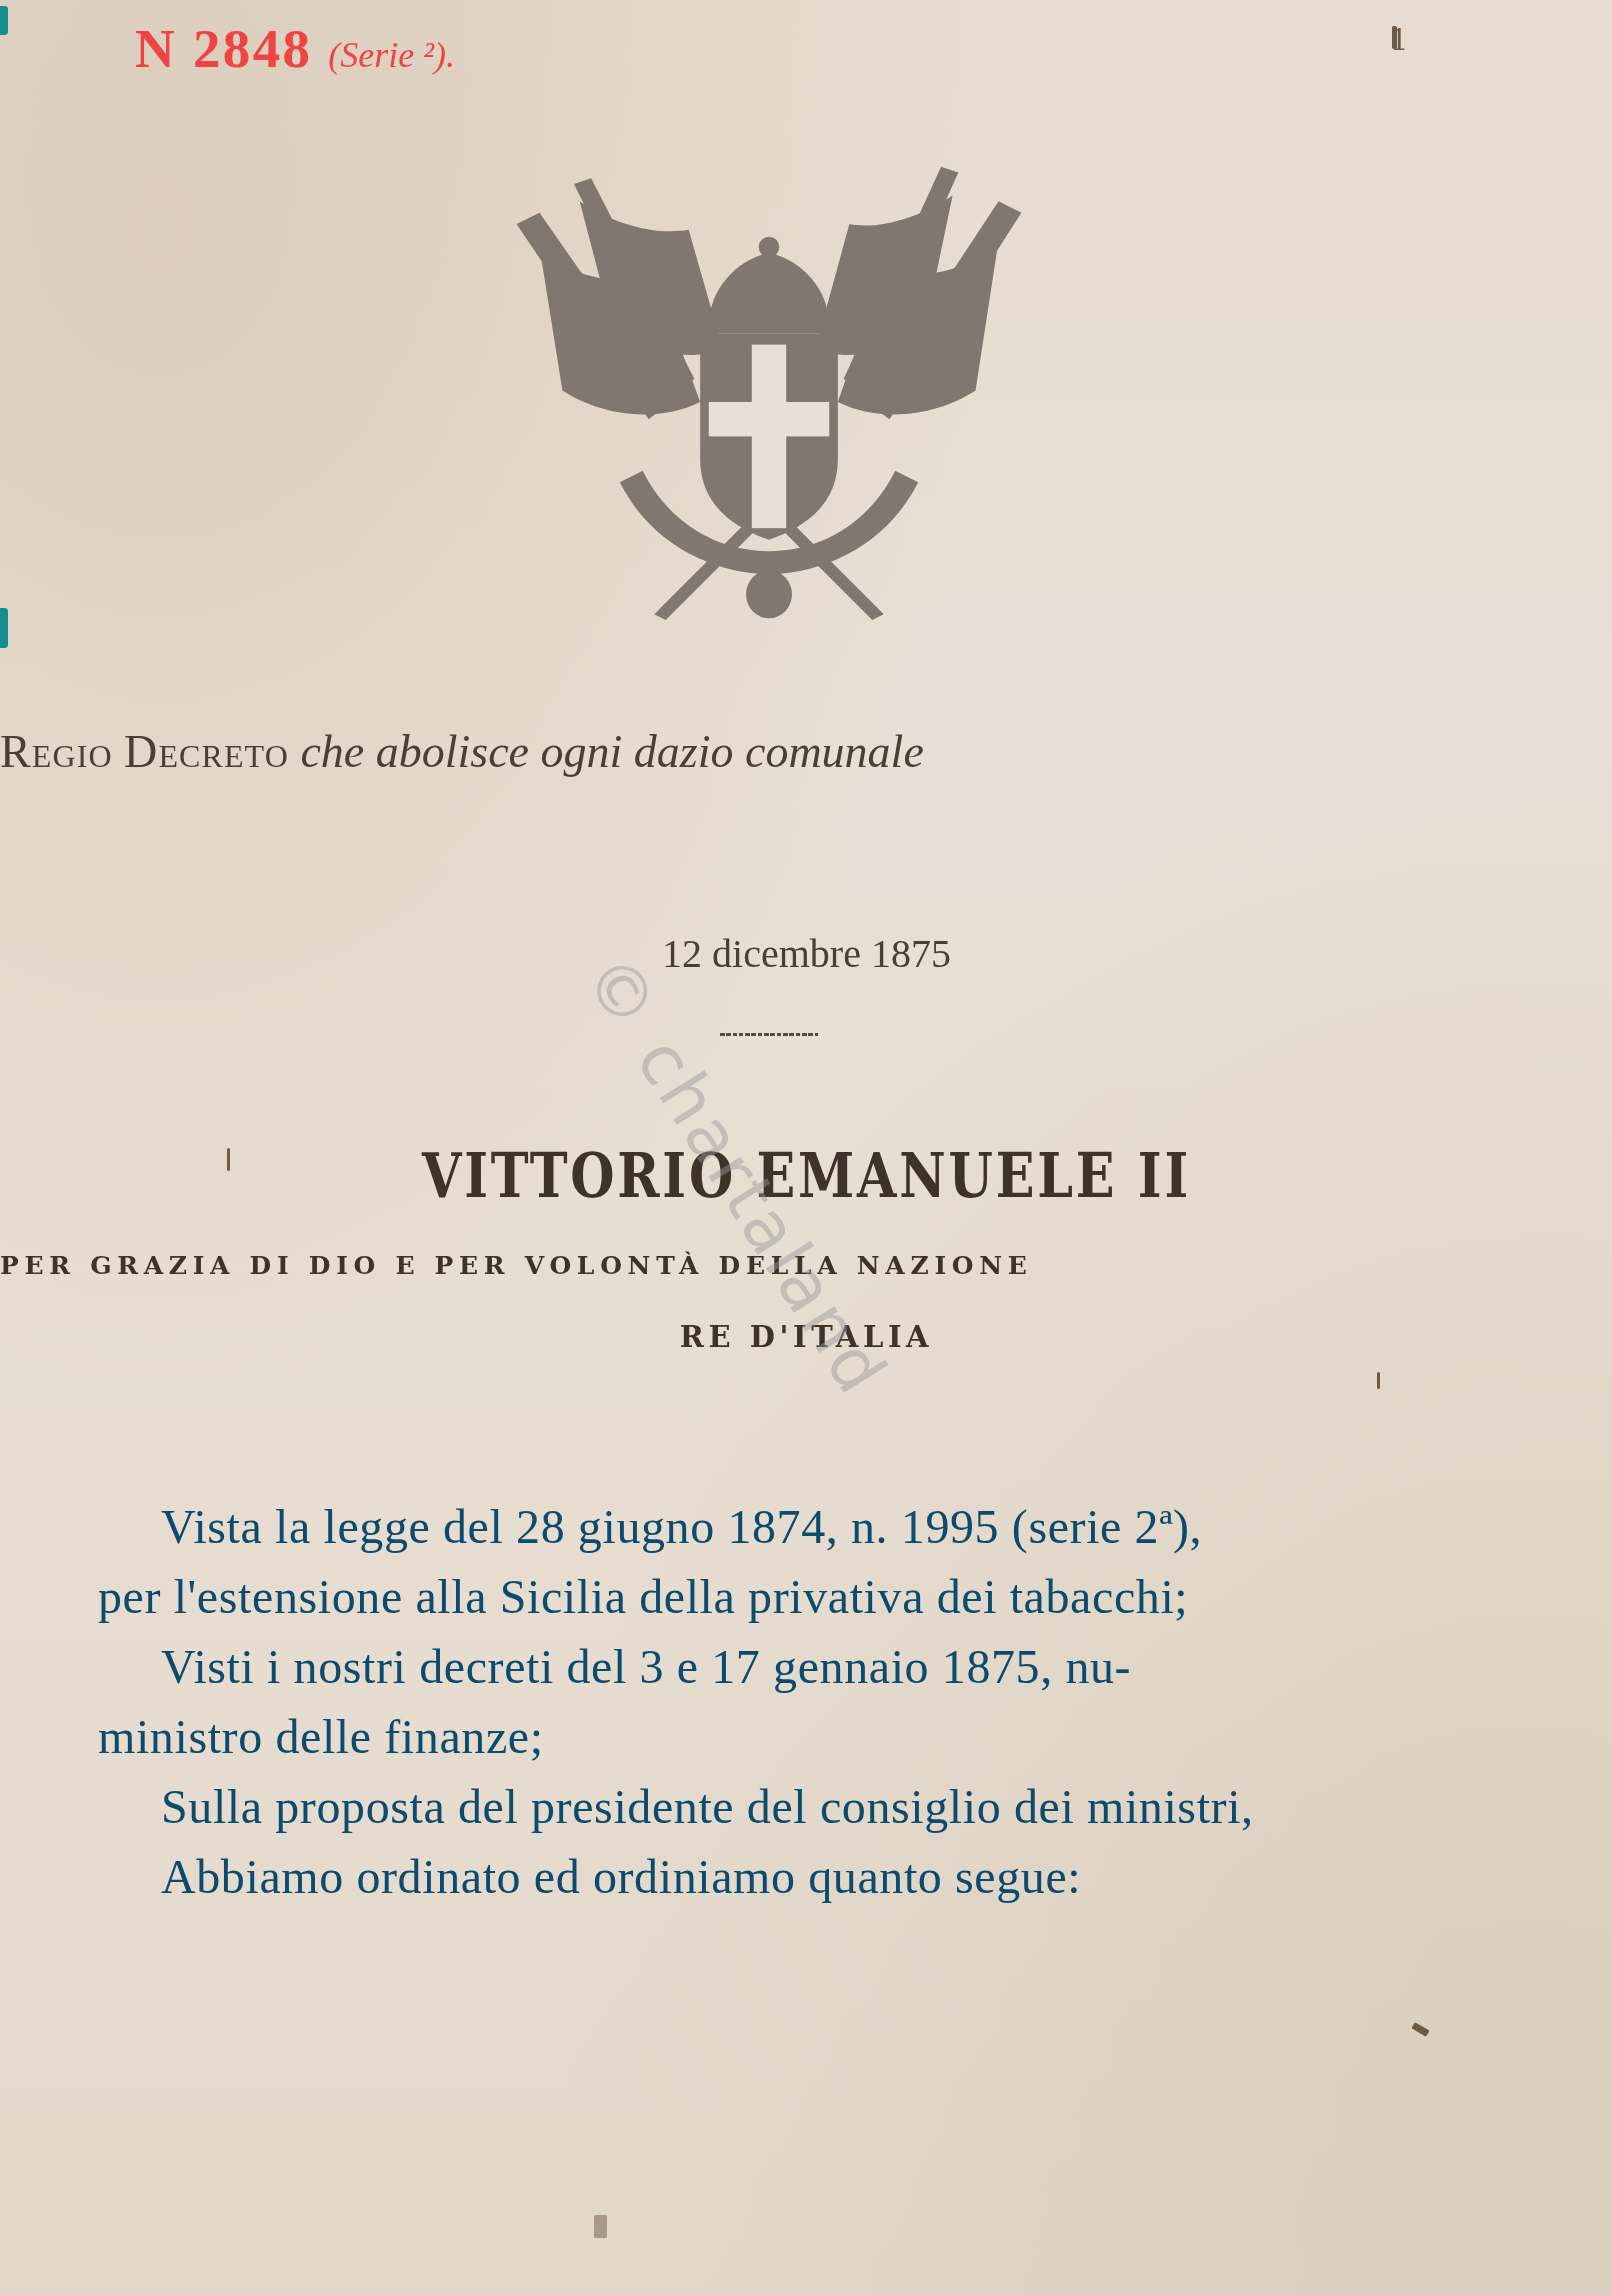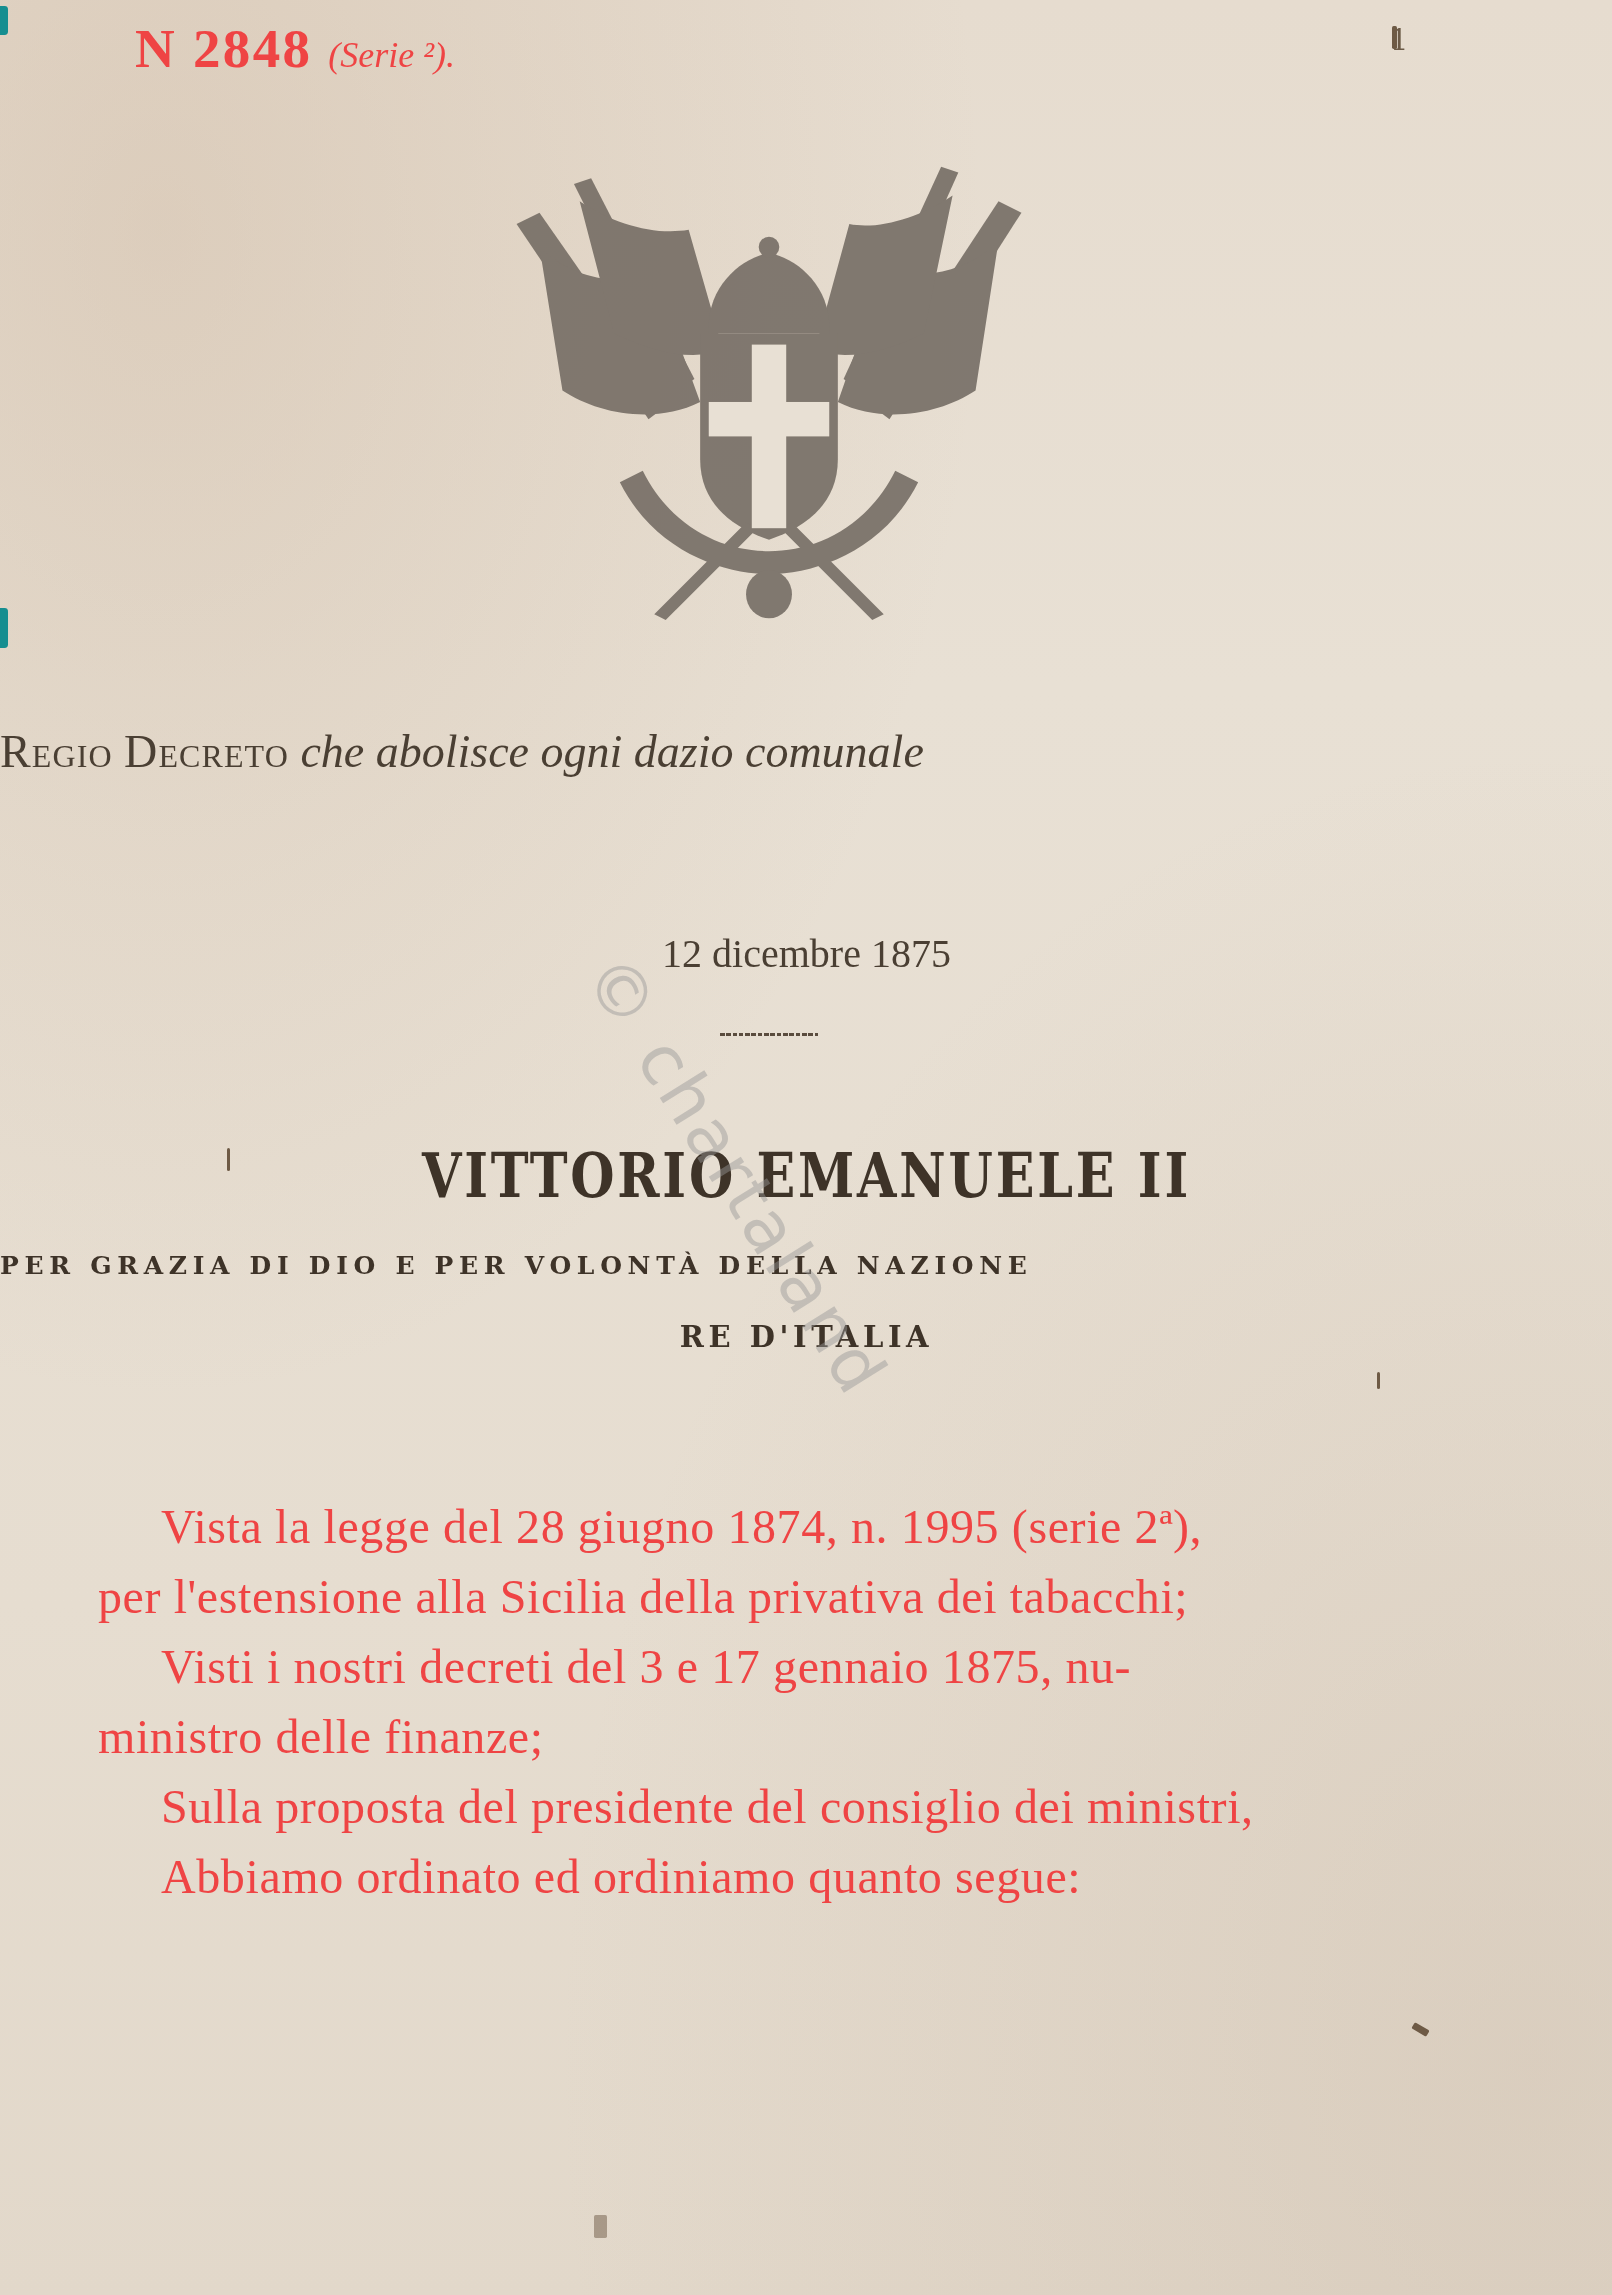--- a/index.html
+++ b/index.html
@@ -50,21 +50,21 @@
     .grace {
       position: absolute; left: 0; width: 1363px; top: 1251px; 
       font-family: "DejaVu Serif", serif; font-weight: bold; font-size: 25px; letter-spacing: 5.7px; color: #3e3328;
     }
     .re {
       position: absolute; left: 0; width: 1613px; top: 1320px; text-align: center;
       font-family: "DejaVu Serif", serif; font-weight: bold; font-size: 29px; letter-spacing: 4.6px; color: #3e3328;
     }
     .body-text {
       position: absolute; left: 98px; width: 1337px; top: 1492px;
-      font-family: "Liberation Serif", serif; font-size: 48px; line-height: 70px; color: #ef4444;
+      font-family: "Liberation Serif", serif; font-size: 48px; line-height: 70px; color: #0c4a6e;
       text-align: justify; letter-spacing: 0.6px;
     }
     .body-text .line { display: block; white-space: nowrap; }
     .body-text .indent { padding-left: 63px; }
     .watermark {
       position: absolute; left: 637px; top: 941px; transform-origin: left top; transform: rotate(58deg);
       font-family: "DejaVu Sans", sans-serif; font-size: 69px; color: rgba(150,150,150,0.45);
       letter-spacing: 3.4px; white-space: nowrap;
     }
     .speck { position: absolute; background: #6e5a45; border-radius: 1.7px; }

